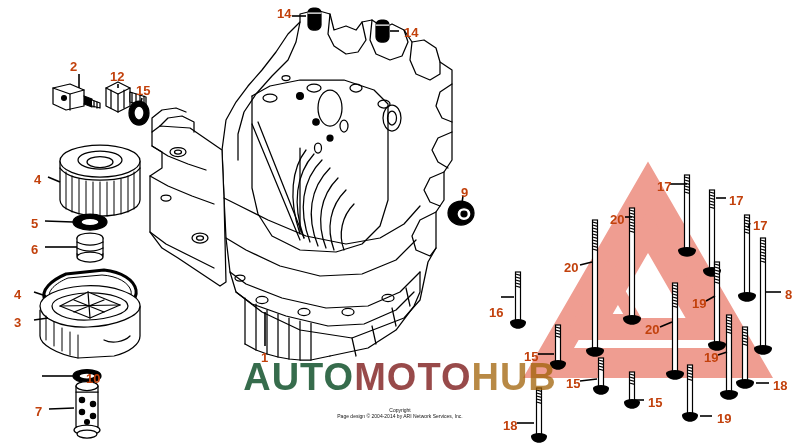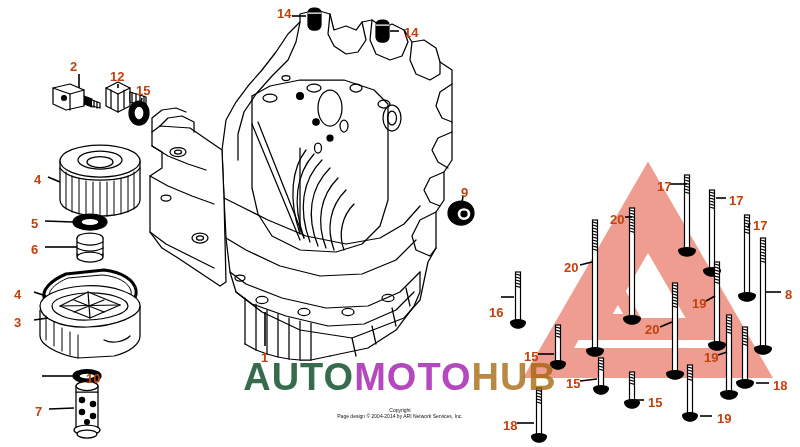--- a/index.html
+++ b/index.html
@@ -5,21 +5,21 @@
   html,body{margin:0;padding:0;background:#fff;}
   body{width:800px;height:447px;overflow:hidden;font-family:"Liberation Sans",sans-serif;}
   #stage{position:relative;width:800px;height:447px;background:#ffffff;}
   svg.layer{position:absolute;left:0;top:0;width:800px;height:447px;}
   .lbl{position:absolute;font-family:"Liberation Sans",sans-serif;font-weight:bold;color:#c2410c;
        font-size:13px;line-height:13px;white-space:nowrap;}
   .wm-text{position:absolute;left:0;top:356px;width:800px;text-align:center;
            font-family:"Liberation Sans",sans-serif;font-weight:bold;font-size:38px;
            letter-spacing:1px;pointer-events:none;}
   .wm-a{color:#14532d;opacity:.85;}
-  .wm-b{color:#a21caf;opacity:.80;}
+  .wm-b{color:#7f1d1d;opacity:.80;}
   .wm-c{color:#a16207;opacity:.75;}
   .copy{position:absolute;left:0;top:407px;width:800px;text-align:center;color:#111;
         font-family:"Liberation Sans",sans-serif;}
   .copy .c1{font-size:5px;line-height:6px;}
   .copy .c2{font-size:5px;line-height:7px;}
 </style>
 </head>
 <body>
 
 <div id="stage">

